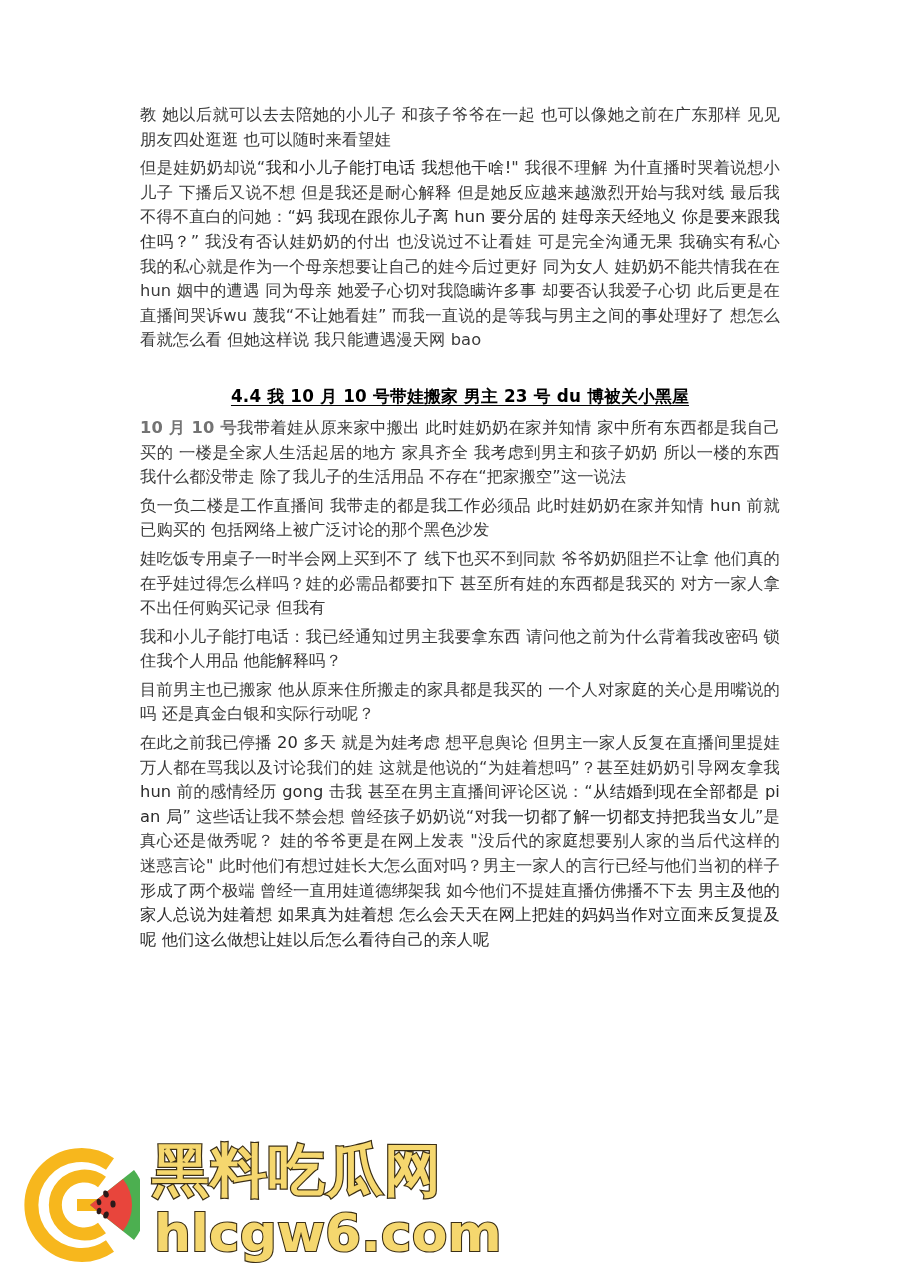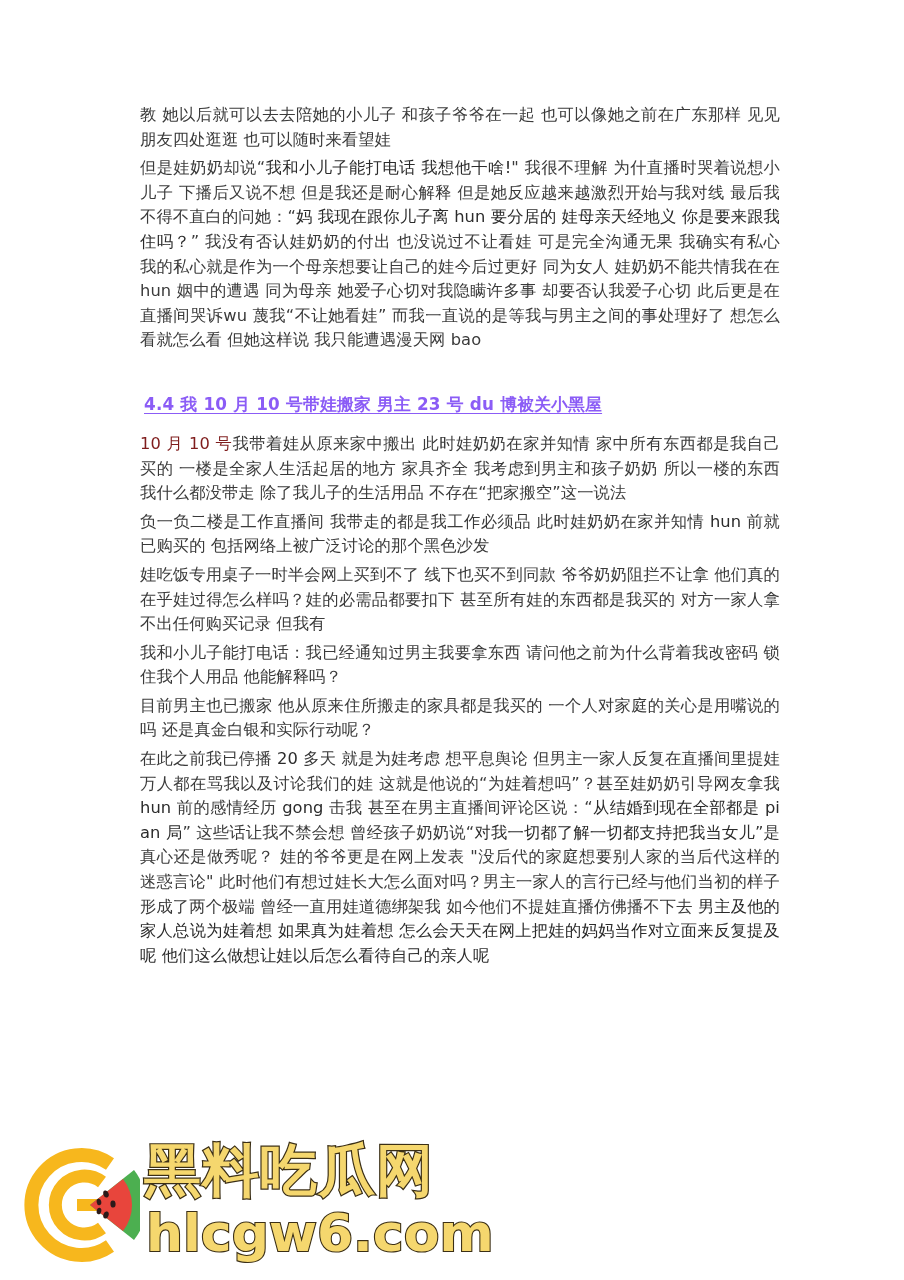--- a/index.html
+++ b/index.html
@@ -45,54 +45,55 @@
   .b {
     font-weight: normal;
     color: #2b2b2b;
   }
 
   .heading {
     font-family: "DejaVu Sans", "Liberation Sans", sans-serif;
     font-size: 16.8px;
     line-height: 24px;
     font-weight: bold;
-    color: #8b5cf6;
+    color: #000000;
     text-decoration: underline;
     text-underline-offset: 3px;
-    margin: 8px;
+    margin: 0;
     padding: 0;
     letter-spacing: 0.2px;
+    text-align: center;
   }
 
   .heading-gap-before { height: 27px; }
   .heading-gap-after  { height: 4px; }
 
   .orange {
-    color: #7f1d1d;
-    font-weight: normal;
+    color: #737373;
+    font-weight: bold;
   }
 
   
   #logo {
     position: absolute;
     left: 14px;
     top: 1136px;
     width: 440px;
     height: 135px;
   }
   #logo-mark {
     position: absolute;
     left: 0px;
     top: 6px;
     width: 126px;
     height: 126px;
   }
   #logo-text {
     position: absolute;
-    left: 130px;
+    left: 138px;
     top: 0px;
     width: 310px;
     height: 135px;
   }
   .logo-cn {
     position: absolute;
     left: 0; top: 2px;
     font-family: "DejaVu Sans", "Liberation Sans", sans-serif;
     font-size: 57px;
     font-weight: bold;

